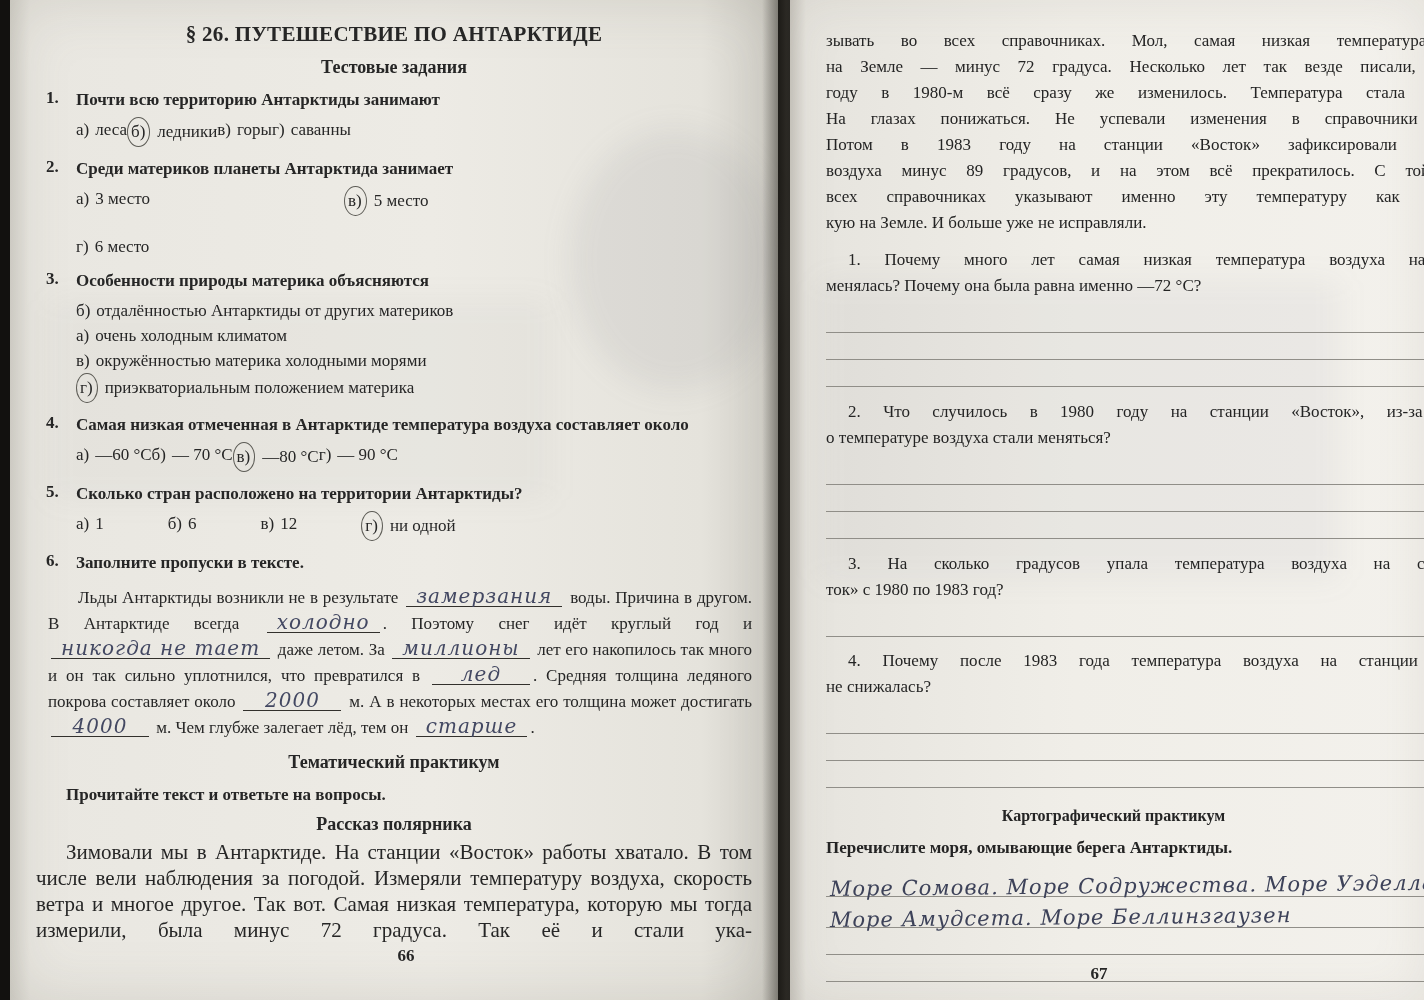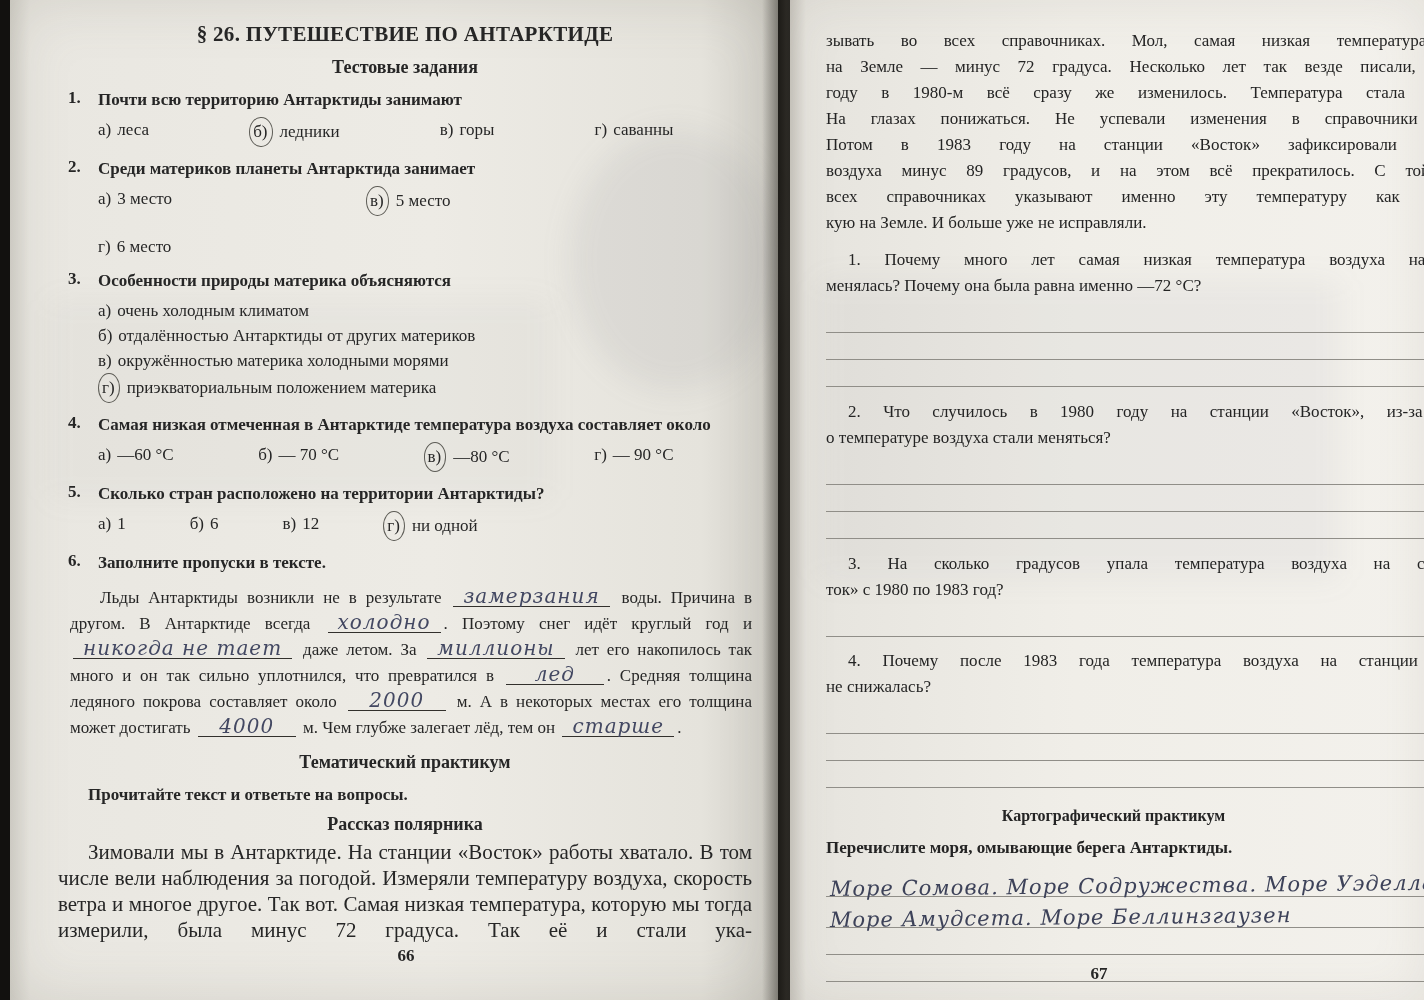--- a/index.html
+++ b/index.html
@@ -23,28 +23,28 @@
   .spine{
     position:absolute;left:762px;top:0;width:44px;height:1000px;pointer-events:none;
     background:linear-gradient(90deg,rgba(25,22,18,0) 0%,rgba(45,42,36,0.5) 40%,rgba(58,55,48,0.62) 55%,rgba(110,106,98,0.22) 78%,rgba(0,0,0,0) 100%);
   }
   .ghost{position:absolute;border-radius:50%;filter:blur(14px);pointer-events:none;}
   .ghost.map{left:560px;top:130px;width:210px;height:260px;background:rgba(120,120,130,0.10);}
   .ghost.txt1{left:40px;top:300px;width:500px;height:200px;border-radius:8px;background:rgba(130,130,135,0.05);}
   .ghost.rtxt{left:30px;top:280px;width:520px;height:300px;border-radius:8px;background:rgba(125,125,130,0.06);}
 
   
-  .lp-content{position:relative;padding:20px 26px 0 48px;}
+  .lp-content{position:relative;padding:20px 26px 0 26px;}
   .lp-title{text-align:center;font-size:21px;font-weight:bold;letter-spacing:0.3px;line-height:28px;margin:0;}
   .center-head{text-align:center;font-size:18px;font-weight:bold;line-height:22px;margin:8px 0 10px 0;}
   .q{position:relative;margin:0 0 10px 40px;font-size:17px;}
   .qnum{position:absolute;left:-30px;top:0;font-weight:bold;}
   .qstem{font-weight:bold;line-height:24px;display:block;}
   .opts{margin-top:5px;line-height:25px;}
-  .row4{display:flex;justify-content:space-between;width:88%;}
+  .row4{display:flex;justify-content:flex-start;width:88%;}
   .grid2{display:grid;grid-template-columns:250px 1fr;row-gap:1px;width:92%;gap:18px;}
   .stack .optline{line-height:25px;}
   .gap-row{display:flex;gap:64px;}
   .letter{display:inline-block;}
   .letter[data-circled="true"]{
     border:1.5px solid #5d5c56;border-radius:50%;
     padding:1px 4px 2px 3px;margin-right:1px;
   }
   .otext{margin-left:6px;}
   .fill{font-size:17px;line-height:26px;text-align:justify;text-indent:30px;margin:4px 0 0 12px;}
@@ -114,22 +114,22 @@
           <span class="opt"><span class="letter" data-circled="false">а)</span><span class="otext">3 место</span></span>
           <span class="opt"><span class="letter" data-circled="true">в)</span><span class="otext">5 место</span></span>
           <span class="opt"><span class="letter" data-circled="false">г)</span><span class="otext">6 место</span></span>
         </div>
       </div>
 
       <div class="q">
         <span class="qnum">3.</span>
         <span class="qstem">Особенности природы материка объясняются</span>
         <div class="opts stack">
+          <div class="optline"><span class="letter" data-circled="false">б)</span><span class="otext">отдалённостью Антарктиды от других материков</span></div>
           <div class="optline"><span class="letter" data-circled="false">а)</span><span class="otext">очень холодным климатом</span></div>
-          <div class="optline"><span class="letter" data-circled="false">б)</span><span class="otext">отдалённостью Антарктиды от других материков</span></div>
           <div class="optline"><span class="letter" data-circled="false">в)</span><span class="otext">окружённостью материка холодными морями</span></div>
           <div class="optline"><span class="letter" data-circled="true">г)</span><span class="otext">приэкваториальным положением материка</span></div>
         </div>
       </div>
 
       <div class="q">
         <span class="qnum">4.</span>
         <span class="qstem">Самая низкая отмеченная в Антарктиде температура воздуха составляет около</span>
         <div class="opts row4">
           <span class="opt"><span class="letter" data-circled="false">а)</span><span class="otext">—60 °С</span></span>

